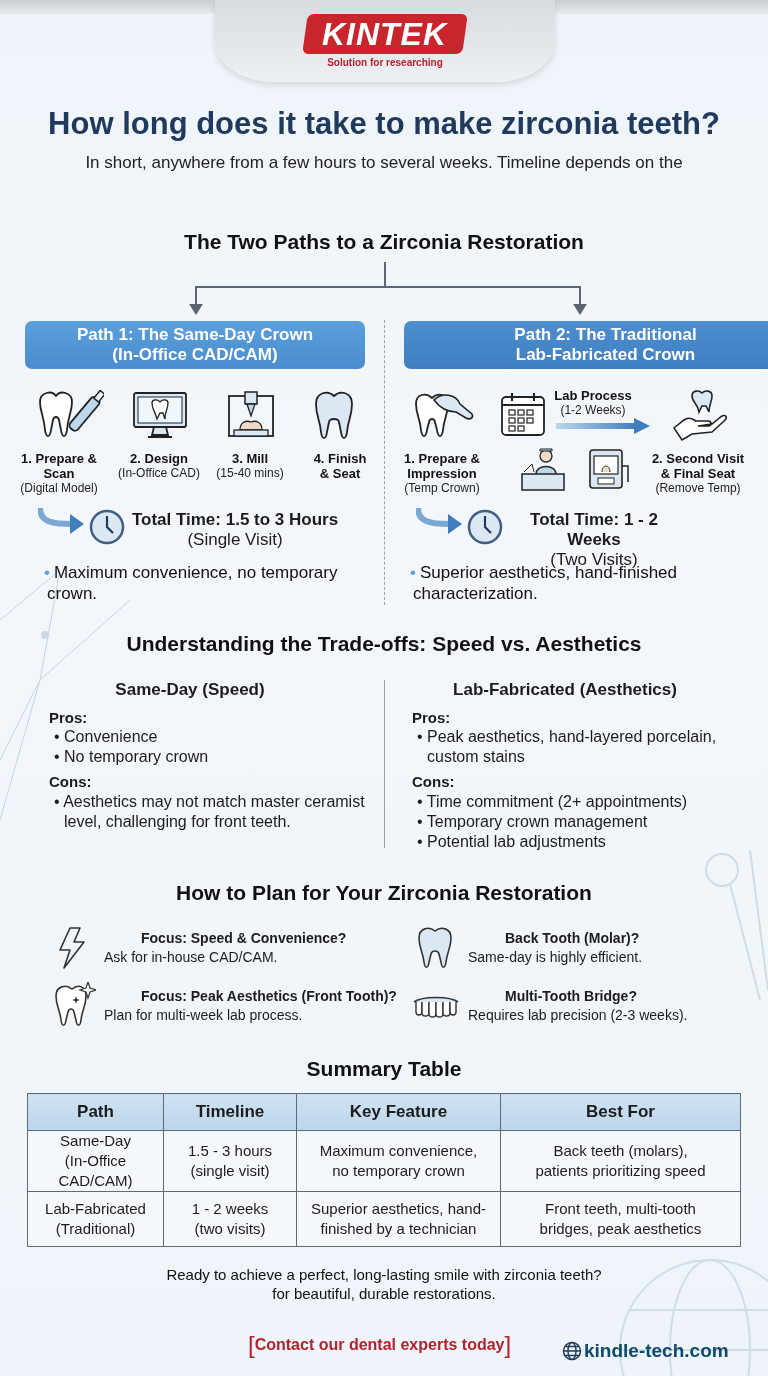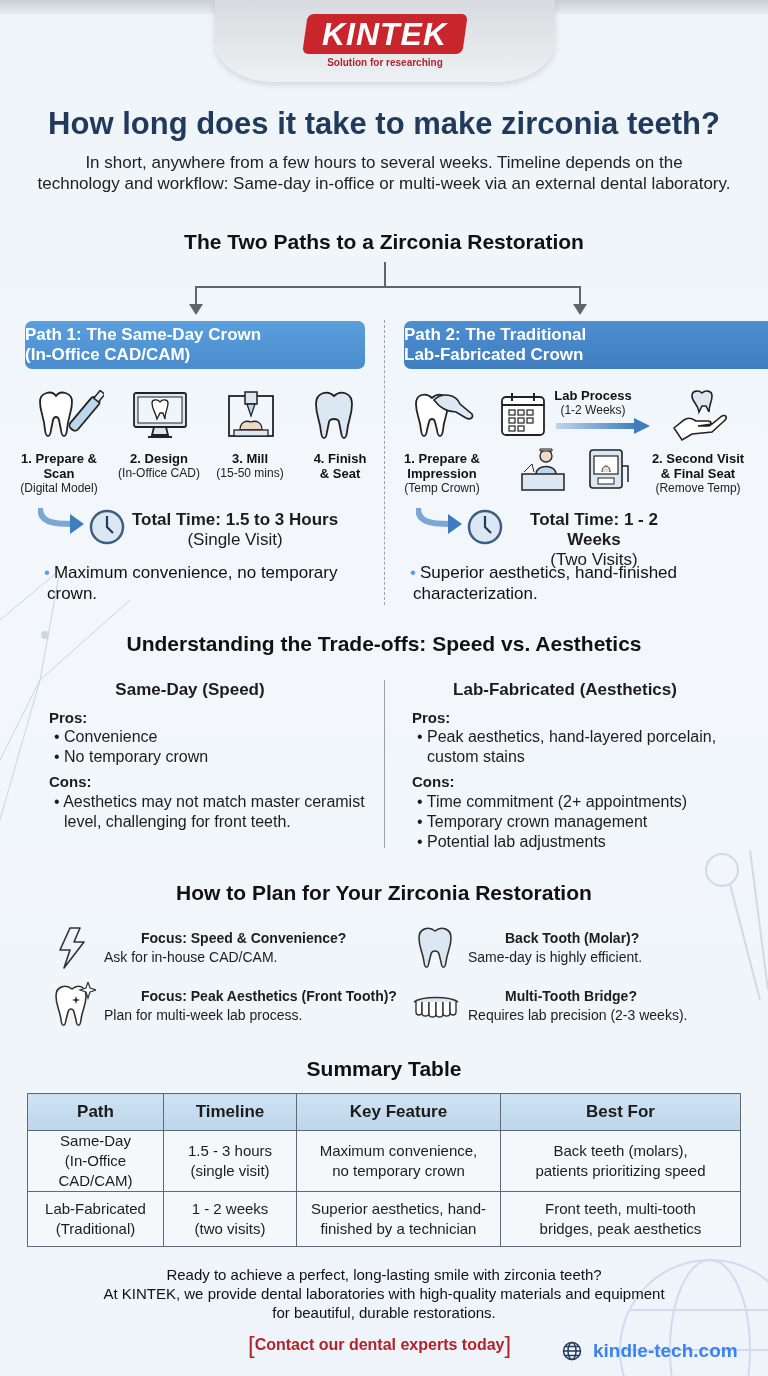--- a/index.html
+++ b/index.html
@@ -42,21 +42,21 @@
     font-size: 17px; line-height: 21px; color: #222;
   }
   .section-title {
     position: absolute; left: 0; width: 768px; text-align: center;
     font-size: 21px; font-weight: bold; color: #111;
   }
   .connector { position: absolute; border-color: #5d6670; border-style: solid; }
   .path-header {
     position: absolute; top: 321px; height: 48px; border-radius: 7px;
     color: #fff; font-weight: bold; font-size: 17px; line-height: 20px;
-    text-align: left; display: flex; flex-direction: column; justify-content: center;
+    text-align: center; display: flex; flex-direction: column; justify-content: center;
   }
   .ph1 { left: 25px; width: 340px; background: linear-gradient(180deg,#5b9fdc,#4a8ccd); }
   .ph2 { left: 404px; width: 403px; background: linear-gradient(180deg,#4e8fd0,#3f7dbf); }
   .divider-v {
     position: absolute; left: 384px; top: 320px; height: 285px;
     border-left: 1px dashed #9aa3ab;
   }
   .step {
     position: absolute; text-align: center; font-size: 13px; line-height: 15px;
   }
@@ -90,22 +90,22 @@
   table.summary td { height: 55px; background: #f4f8fb; }
   .footer-text {
     position: absolute; left: 0; top: 1265px; width: 768px; text-align: center;
     font-size: 15px; line-height: 19px; color: #111;
   }
   .cta {
     position: absolute; left: 248px; top: 1331px; font-size: 16px; font-weight: bold; color: #b3232a;
   }
   .cta .br { font-size: 24px; font-weight: normal; vertical-align: -3px; }
   .site {
-    position: absolute; left: 562px; top: 1340px; font-size: 19px; font-weight: bold; color: #3b82f6;
-    display: flex; align-items: center; gap: 11px;
+    position: absolute; left: 562px; top: 1340px; font-size: 19px; font-weight: bold; color: #0c4a6e;
+    display: flex; align-items: center; gap: 2px;
   }
   .deco { position: absolute; pointer-events: none; }
 </style>
 </head>
 <body>
 
 <svg class="deco" style="left:0;top:560px" width="140" height="340" viewBox="0 0 140 340">
   <g stroke="#c6d4e1" stroke-width="1" fill="none">
     <path d="M0 60 L60 10 L40 120 L0 200"></path>
       <path d="M40 120 L130 40"></path>
@@ -131,21 +131,20 @@
 <div class="topbar"></div>
 <div class="logo-tab"></div>
 <div class="logo-box">
   <span class="logo-text">KINTEK</span>
 </div>
 <div class="logo-tagline">Solution for researching</div>
 
 <h1 class="main-title">How long does it take to make zirconia teeth?</h1>
 <div class="intro">
   <div>In short, anywhere from a few hours to several weeks. Timeline depends on the</div>
-  <div>technology and workflow: Same-day in-office or multi-week via an external dental laboratory.</div>
 </div>
 
 <h2 class="section-title" style="top:230px">The Two Paths to a Zirconia Restoration</h2>
 <div class="connector" style="left:384px;top:262px;height:24px;border-width:0 0 0 2px"></div>
 <div class="connector" style="left:195px;top:286px;width:386px;border-width:2px 0 0 0"></div>
 <div class="connector" style="left:195px;top:286px;height:22px;border-width:0 0 0 2px"></div>
 <div class="connector" style="left:579px;top:286px;height:22px;border-width:0 0 0 2px"></div>
 <svg class="deco" style="left:189px;top:304px" width="14" height="12">
     <path d="M0 0 H14 L7 11 Z" fill="#5d6670"></path>
   </svg>
@@ -191,21 +190,21 @@
   <div class="sl">1. Prepare &amp;</div>
   <div class="sl">Scan</div>
   <div class="ss">(Digital Model)</div>
 </div>
 <div class="step" style="left:114px;top:451px;width:90px">
   <div class="sl">2. Design</div>
   <div class="ss">(In-Office CAD)</div>
 </div>
 <div class="step" style="left:208px;top:451px;width:84px">
   <div class="sl">3. Mill</div>
-  <div class="ss">(15-50 mins)</div>
+  <div class="ss">(15-40 mins)</div>
 </div>
 <div class="step" style="left:300px;top:451px;width:80px">
   <div class="sl">4. Finish</div>
   <div class="sl">&amp; Seat</div>
 </div>
 
 <svg class="icon-box" style="left:38px;top:508px" width="50" height="26" viewBox="0 0 50 26">
   <path d="M2 0 C2 14 14 16 34 16" stroke="#5b93c9" stroke-width="6" fill="none" opacity="0.8"></path>
     <path d="M32 6 L46 16 L32 26 Z" fill="#3f7dbf"></path>
 </svg>
@@ -414,21 +413,20 @@
       <td>
           <div>Front teeth, multi-tooth</div>
           <div>bridges, peak aesthetics</div>
         </td>
     </tr>
   </tbody>
 </table>
 
 <div class="footer-text">
   <div>Ready to achieve a perfect, long-lasting smile with zirconia teeth?</div>
-  <div>At KINTEK, we provide dental laboratories with high-quality materials and equipment</div>
   <div>for beautiful, durable restorations.</div>
 </div>
 <div class="cta">
   <span class="br">[</span><span>Contact our dental experts today</span><span class="br">]</span>
 </div>
 <div class="site">
   <svg width="20" height="20" viewBox="0 0 20 20">
     <g stroke="#1f3a5c" stroke-width="1.5" fill="none">
         <circle cx="10" cy="10" r="8.5"></circle>
         <ellipse cx="10" cy="10" rx="4" ry="8.5"></ellipse>

